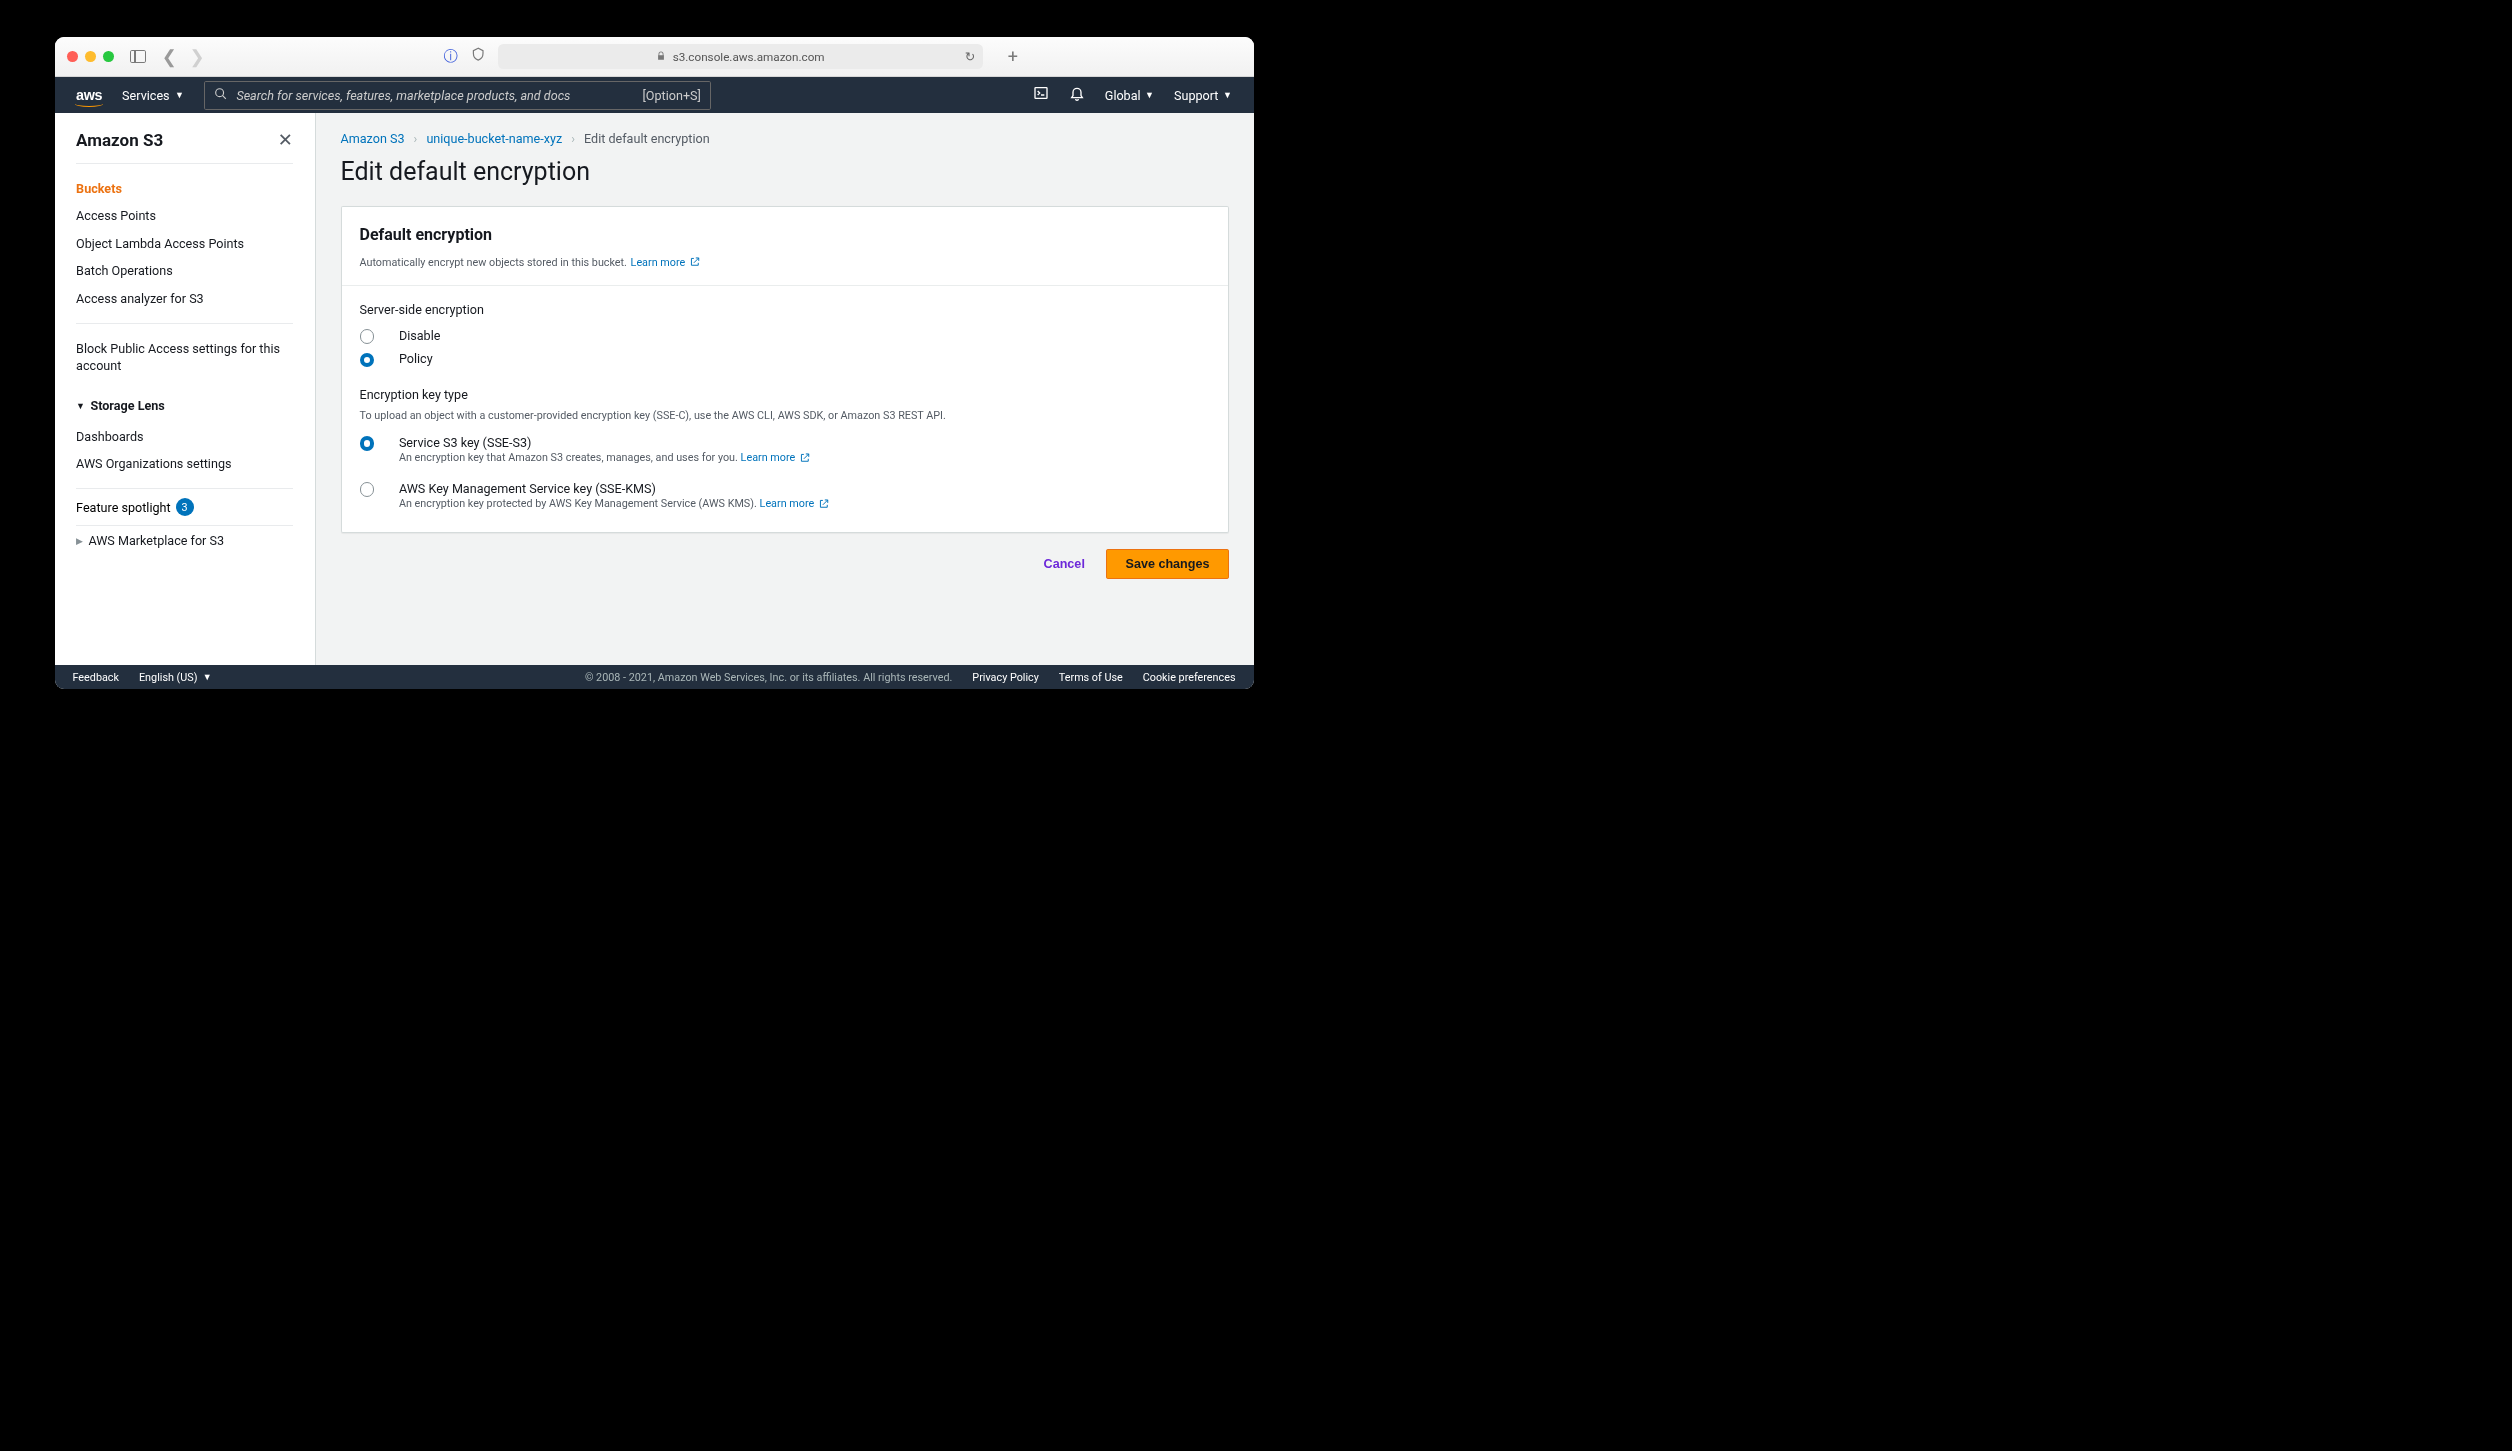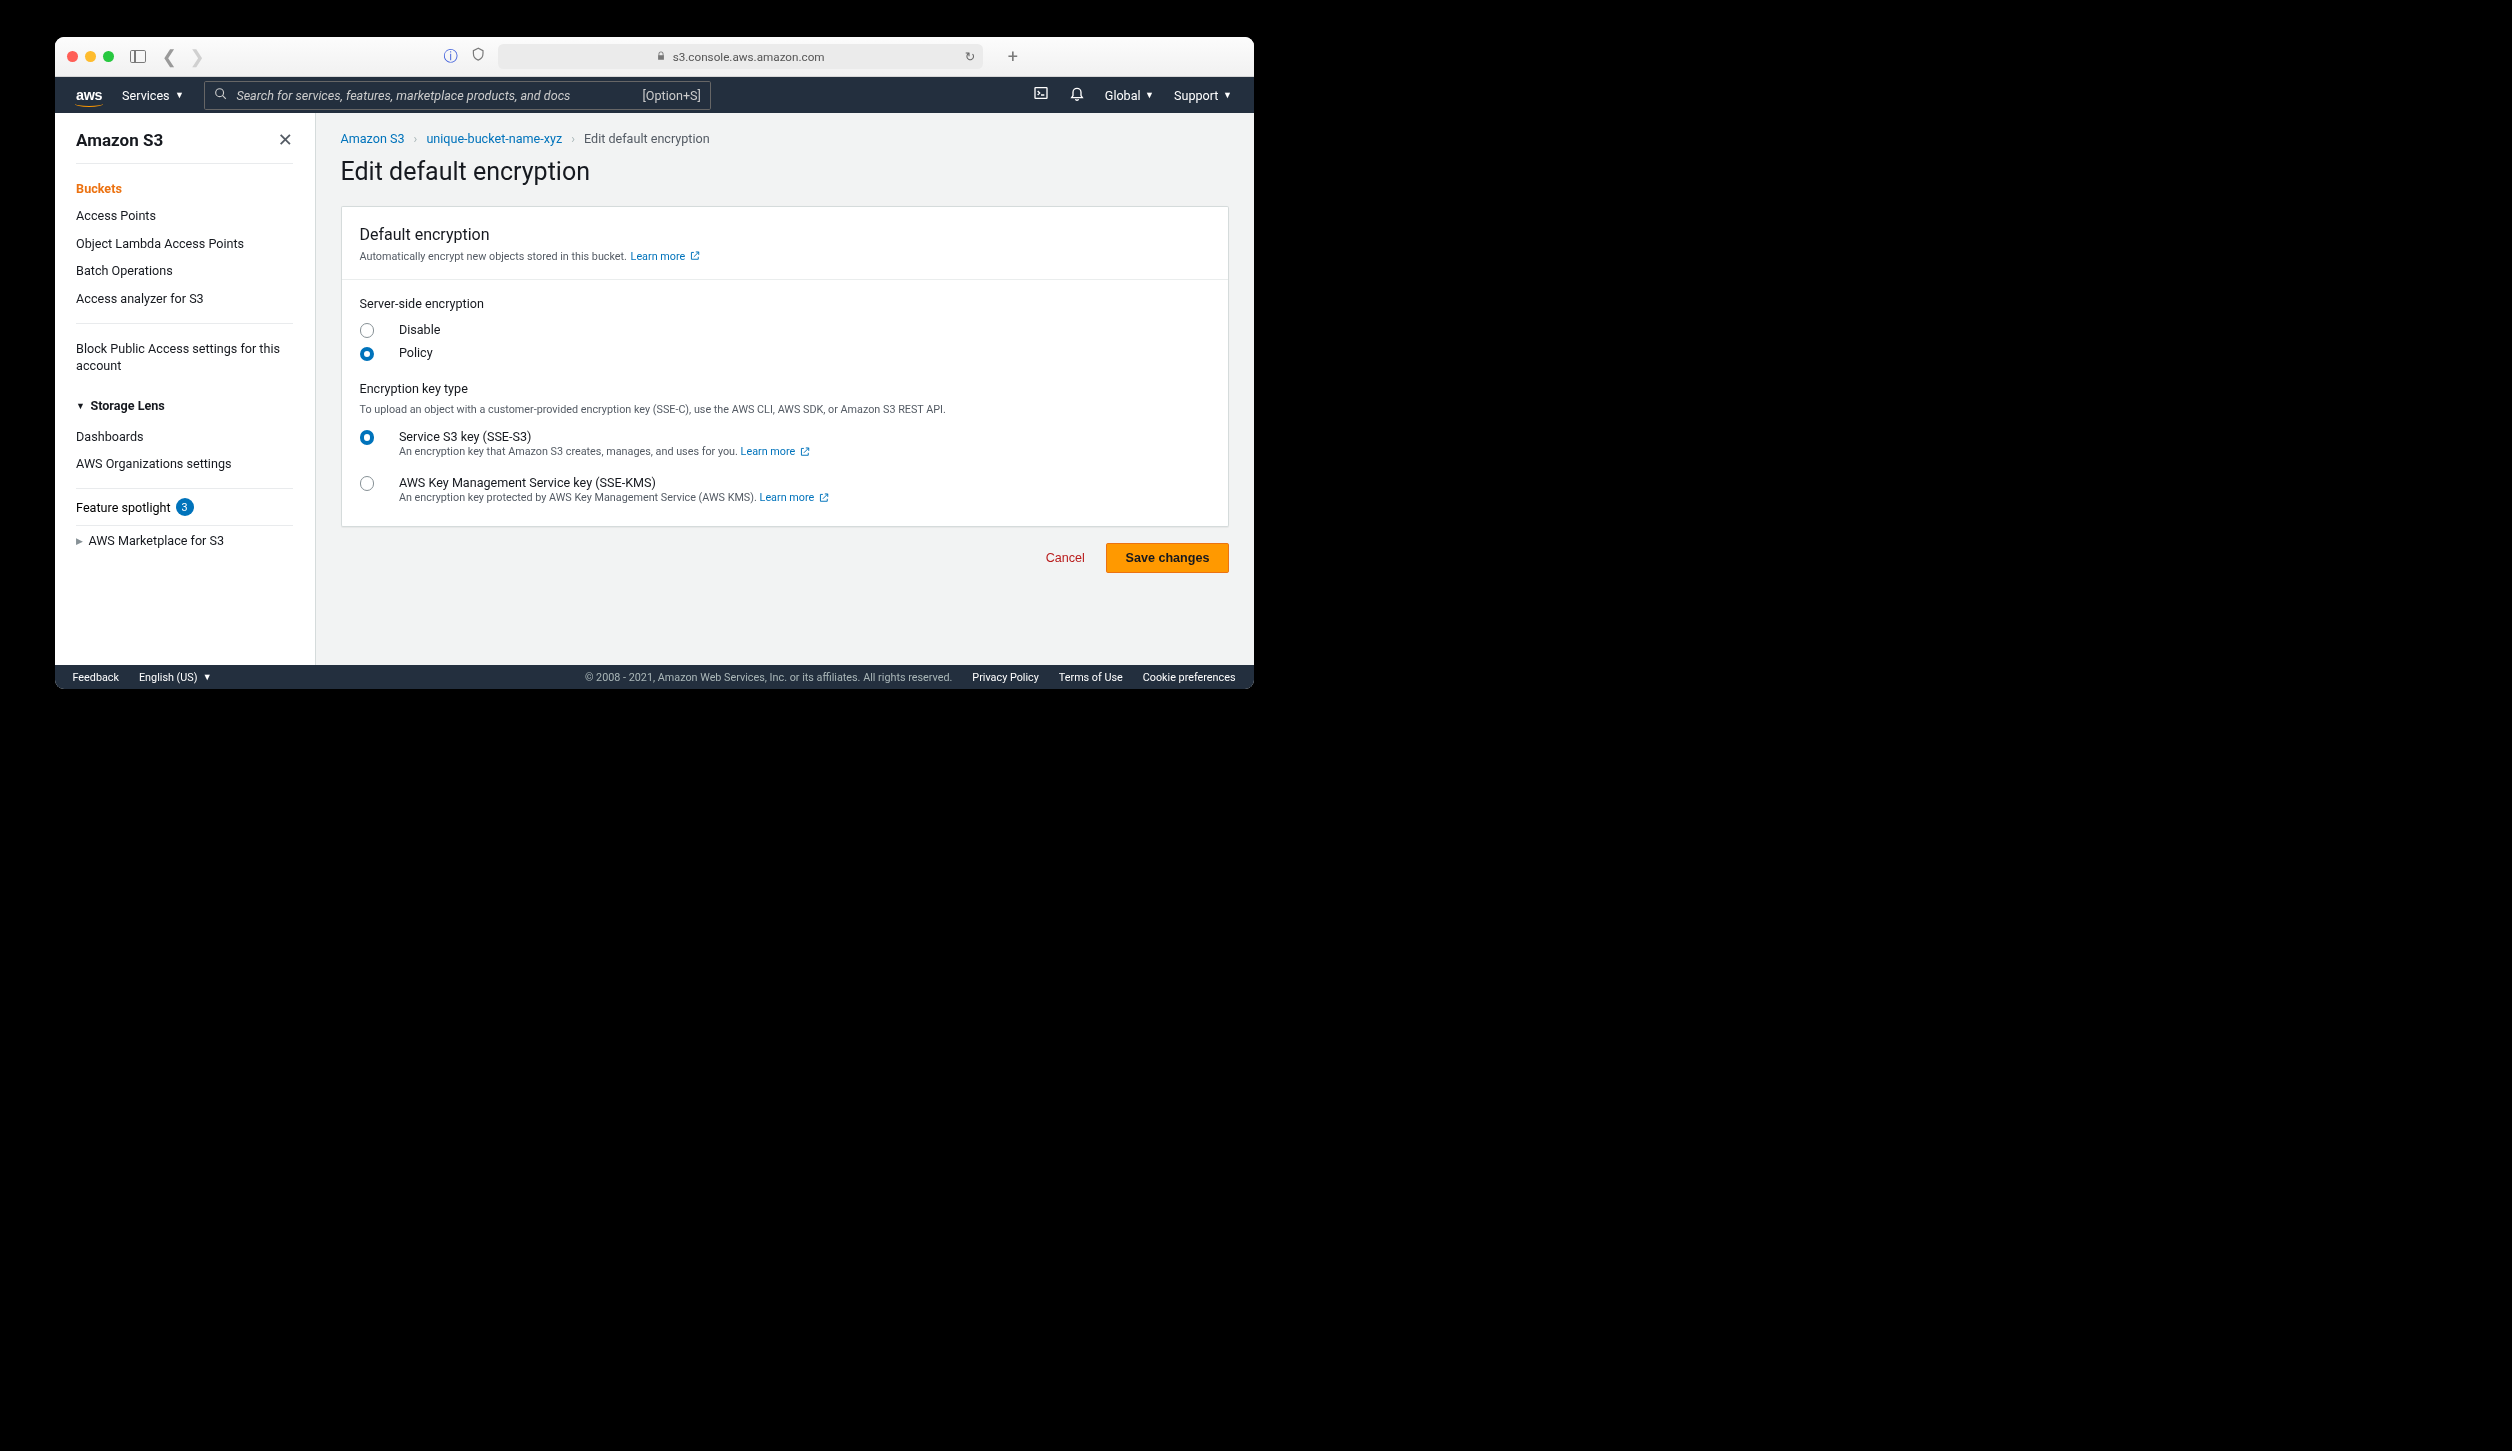--- a/index.html
+++ b/index.html
@@ -72,34 +72,34 @@
 .sidebar-section-title { display:flex; align-items:center; gap:5.4px; padding:7.2px 21.6px; font-weight:700; font-size:12.6px; color:#16191f; cursor:pointer;}
 .sidebar .feature-row { display:flex; align-items:center; gap:5px; padding:9px 21.6px; font-size:12.6px; cursor:pointer;}
 .badge { background:#0073bb; color:#fff; border-radius:50%; width:18px; height:18px; display:inline-flex; align-items:center; justify-content:center; font-size:10.8px;}
 .main { flex:1; padding:18px 25px; overflow:auto;}
 .breadcrumb { display:flex; align-items:center; gap:9px; font-size:12.6px; margin-bottom:10.8px;}
 .breadcrumb a { color:#0073bb; text-decoration:none; cursor:pointer;}
 .breadcrumb .sep { color:#aab7b8; }
 .breadcrumb .current { color:#545b64; }
 h1.page-title { font-size:25px; font-weight:400; color:#16191f; margin-bottom:20px;}
 .panel { background:#fff; border:0.9px solid #d5dbdb; border-radius:1.8px; padding:18px; box-shadow:0 0.9px 0.9px rgba(0,0,0,.05);}
-.panel h2 { font-size:16px; font-weight:400; color:#16191f; margin-bottom:6px;}
+.panel h2 { font-size:16px; font-weight:700; color:#16191f; margin-bottom:12px;}
 .panel-desc { font-size:10.8px; color:#545b64; display:flex; align-items:center; gap:3.6px;}
 .learn-more { color:#0073bb; text-decoration:none; display:inline-flex; align-items:center; gap:3.6px; cursor:pointer;}
 .panel hr.sect { border:0; border-top:0.9px solid #eaeded; margin:16px -18px;}
 .form-label { font-size:12.6px; color:#16191f; margin-bottom:7.2px;}
 .form-hint { font-size:10.8px; color:#545b64; margin-top:3.6px; margin-bottom:9px;}
 .radio-option { display:flex; align-items:flex-start; gap:25px; padding:3.6px 0; cursor:pointer;}
 .radio-custom { width:14.4px; height:14.4px; border:0.9px solid #879196; border-radius:50%; display:inline-flex; align-items:center; justify-content:center; flex-shrink:0; margin-top:1.8px; background:#fff;}
 .radio-custom.checked { border-color:#0073bb; border-width:4.5px; width:14.4px; height:14.4px;}
 .radio-body { flex:1;}
 .radio-body .opt-title { font-size:12.6px; color:#16191f;}
 .radio-body .opt-desc { font-size:10.8px; color:#545b64; margin-top:1.8px;}
 .action-row { display:flex; justify-content:flex-end; align-items:center; gap:21.6px; margin-top:16px;}
-.btn-cancel { background:none; border:none; font-size:12.6px; color:#b91c1c; font-weight:400; cursor:pointer;}
+.btn-cancel { background:none; border:none; font-size:12.6px; color:#6d28d9; font-weight:700; cursor:pointer;}
 .btn-primary { background:#ff9900; border:0.9px solid #ec7211; color:#16191f; font-size:12.6px; font-weight:700; padding:7.2px 18px; border-radius:1.8px; cursor:pointer;}
 .footer { height:21px; background:#232f3e; display:flex; align-items:center; padding:12px 18px; color:#ccc; font-size:10.8px; gap:20px;}
 .footer .spacer { flex:1;}
 .footer a { color:#fff; text-decoration:none; cursor:pointer;}
 .footer .lang { display:flex; align-items:center; gap:5.4px; cursor:pointer; color:#fff;}
 svg.icon-ext { width:11.7px; height:11.7px; }
 </style>
 </head>
 <body>
 

